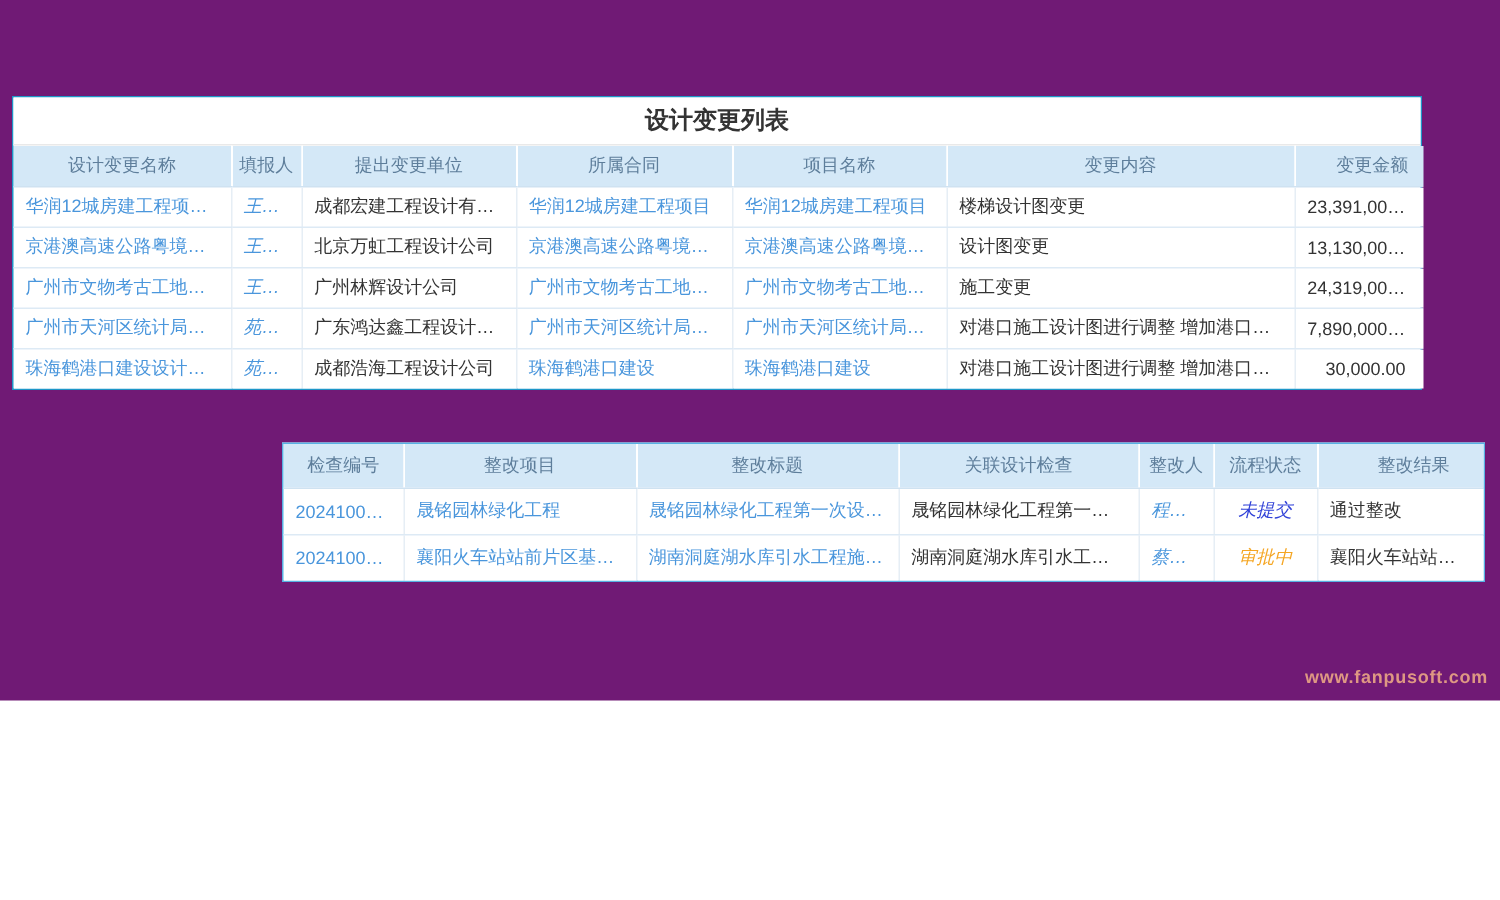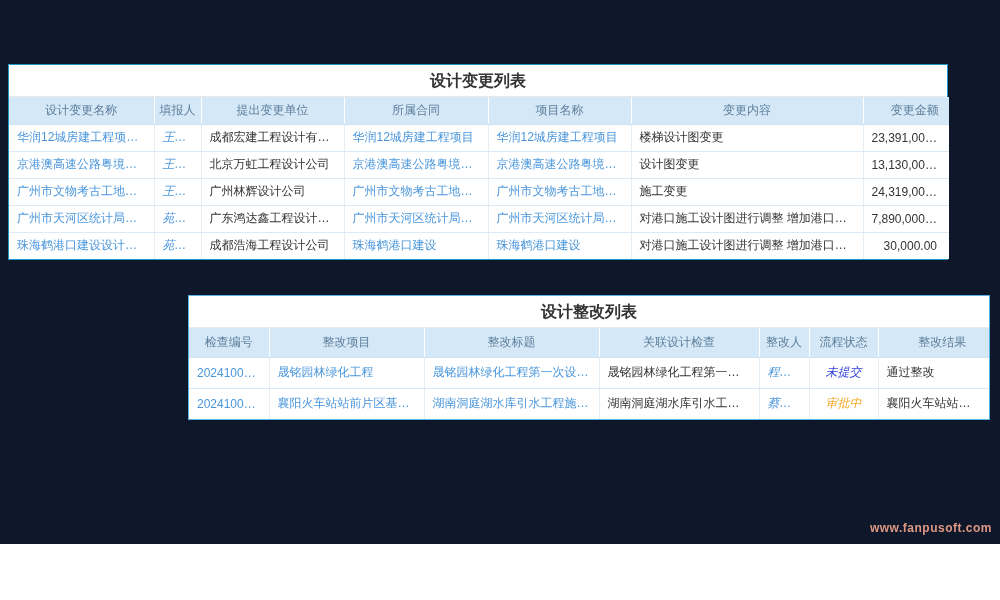--- a/index.html
+++ b/index.html
@@ -1,21 +1,21 @@
 <!DOCTYPE html>
 <html><head>
 <meta charset="utf-8">
 <style>
   * { margin: 0; padding: 0; box-sizing: border-box; }
   html, body { background: #ffffff; }
   body {
     font-family: "Liberation Sans", "DejaVu Sans", sans-serif;
     width: 1000px; height: 600px; position: relative; overflow: hidden;
   }
-  .page { position: relative; width: 1000px; height: 544px; background: #0f172a; }
+  .page { position: relative; width: 1000px; height: 467px; background: #701a75; }
 
   .panel { position: absolute; background: #fff; }
   .panel-change { left: 8px;  top: 64px;  width: 940px; border: 1px solid #1E96C8; }
   .panel-rectify{ left: 188px; top: 295px; width: 802px; border: 1px solid #57B1E3; }
 
   .panel-title {
     height: 32px; line-height: 32px; text-align: center;
     font-size: 16px; font-weight: bold; color: #333;
     background: #fff; border-bottom: 1px solid #e9e9e9;
   }
@@ -130,21 +130,20 @@
           <td class="link left">珠海鹤港口建设</td>
           <td class="link left">珠海鹤港口建设</td>
           <td class="dark left">对港口施工设计图进行调整 增加港口管道建设工程</td>
           <td class="dark right">30,000.00</td>
         </tr>
       </tbody>
     </table>
   </section>
 
   <section class="panel panel-rectify">
-    <div class="panel-title">设计整改列表</div>
     <table>
       <colgroup>
         <col style="width:80px">
           <col style="width:155px">
           <col style="width:175px">
         <col style="width:160px">
           <col style="width:50px">
           <col style="width:69px">
           <col style="width:111px">
       </colgroup>

